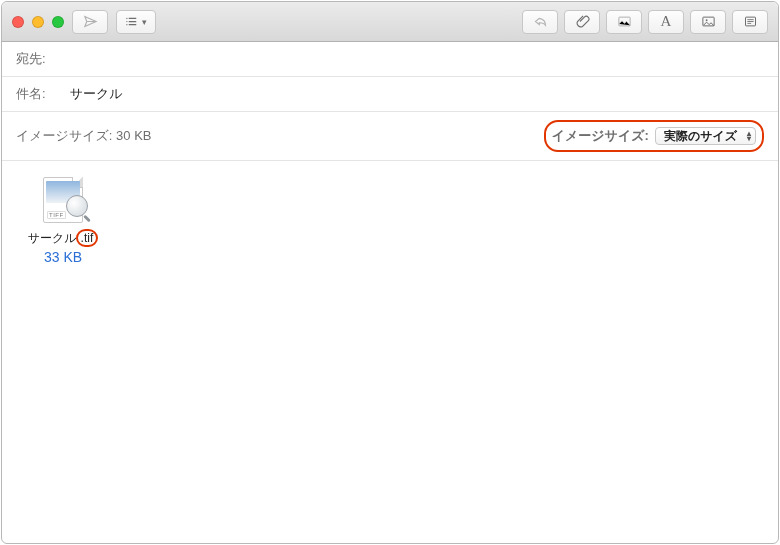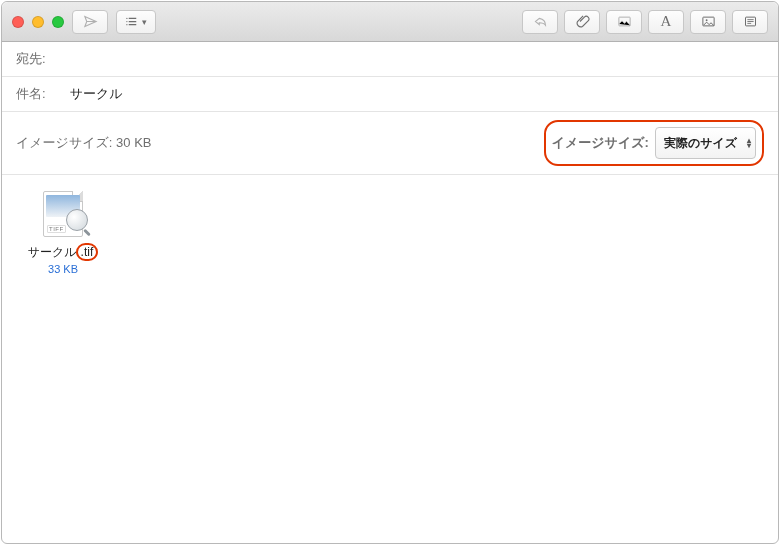--- a/index.html
+++ b/index.html
@@ -53,21 +53,21 @@
   }
   .msg-row .left { flex:1; }
   .image-size-wrap {
     display:flex; align-items:center; gap:6px;
     border:2.5px solid #e23600; border-radius:14px;
     padding:5px 6px;
     font-weight:bold;
   }
   .image-size-wrap .lbl { color:#6f6f6f; font-size:13px; }
   .select {
-    height:32px; border:1px solid #c8c8c8; border-radius:4px;
+    height:18px; border:1px solid #c8c8c8; border-radius:4px;
     background:linear-gradient(#fff,#f3f3f3);
     font-size:12px; display:flex; align-items:center; padding:0 18px 0 8px;
     position:relative; color:#222; min-width:100px;
   }
   .select .arrows {
     position:absolute; right:4px; top:50%; transform:translateY(-50%);
     display:flex; flex-direction:column; line-height:5px; font-size:8px; color:#555;
   }
 
   .body-area { flex:1; padding:16px; }
@@ -79,21 +79,21 @@
     width:46px; height:46px; position:relative; margin-bottom:6px;
   }
   .page { position:absolute; left:3px; top:0; width:40px; height:46px; background:#fff; border:1px solid #c8c8c8; border-radius:2px;}
   .page::after{content:""; position:absolute; right:-1px; top:-1px; width:10px; height:10px; background:linear-gradient(135deg,#fff 49%, #dcdcdc 50%); border-left:1px solid #c8c8c8; border-bottom:1px solid #c8c8c8;}
   .preview-stripe{position:absolute; left:6px; top:4px; width:34px; height:22px; background:linear-gradient(180deg,#8fb6de,#eef2f6); border-radius:1px;}
   .lens{position:absolute; right:-2px; bottom:6px; width:22px; height:22px; border-radius:50%; background:radial-gradient(circle at 35% 35%, #fff, #cfd6db); border:1px solid #9aa1a7;}
   .lens::after{content:""; position:absolute; right:-4px; bottom:-4px; width:8px; height:3px; background:#8c949a; transform:rotate(45deg); border-radius:2px;}
   .tiff-badge{position:absolute; left:7px; bottom:4px; font-size:6px; letter-spacing:0.5px; color:#7a7a7a; background:#fff; padding:0 1px; border:0.5px solid #ddd; border-radius:1px;}
   .fname { color:#222; font-size:12px; display:flex; justify-content:center; align-items:center;}
   .fname .ext-circle{ display:inline-block; border:2px solid #e23600; border-radius:50%/60%; padding:0 3px; margin-left:-1px;text-align:right;}
-  .fsize { color:#2a6fd6; font-size:11px; margin-top:2px;}
+  .fsize { color:#2a6fd6; font-size:14px; margin-top:2px;}
 </style>
 </head>
 <body>
 
 <div class="window">
 
   <div class="titlebar">
     <div class="traffic">
       <div class="dot red"></div>
       <div class="dot yellow"></div>

